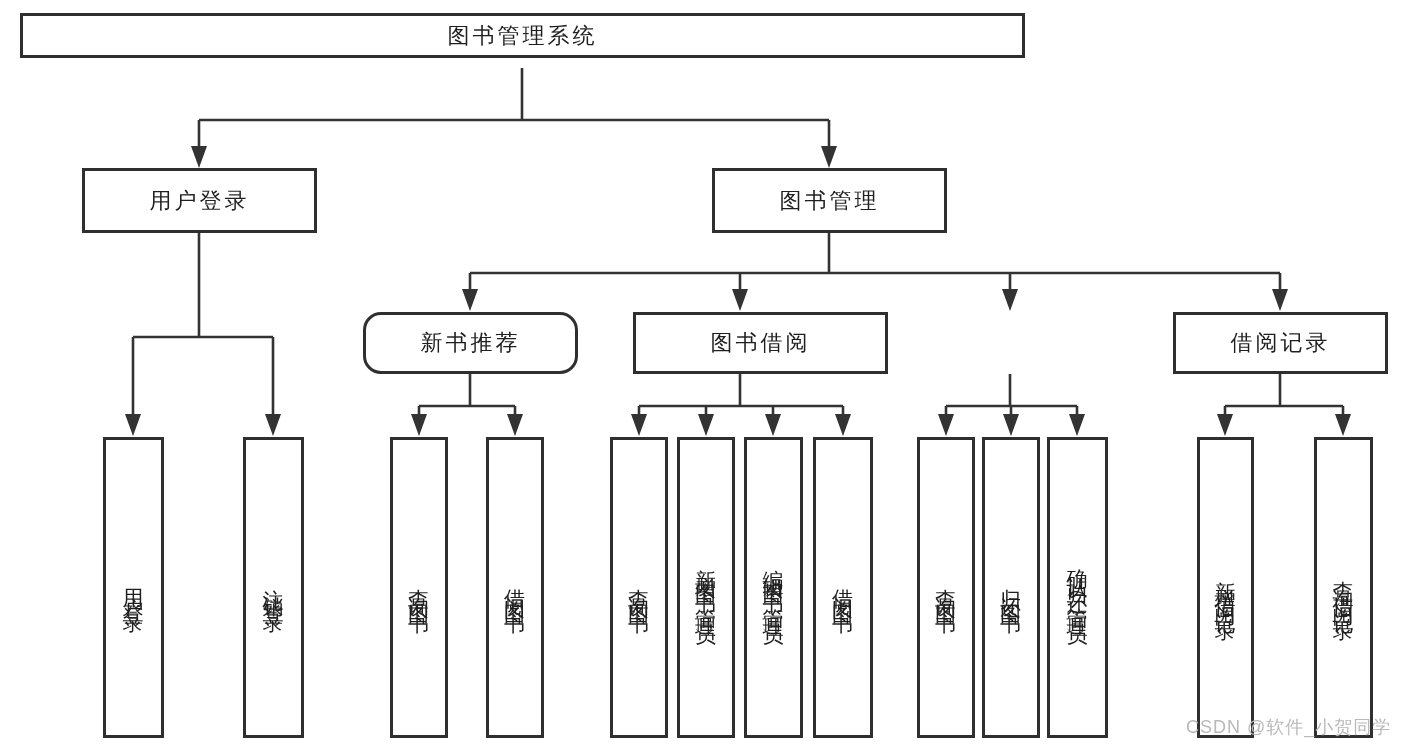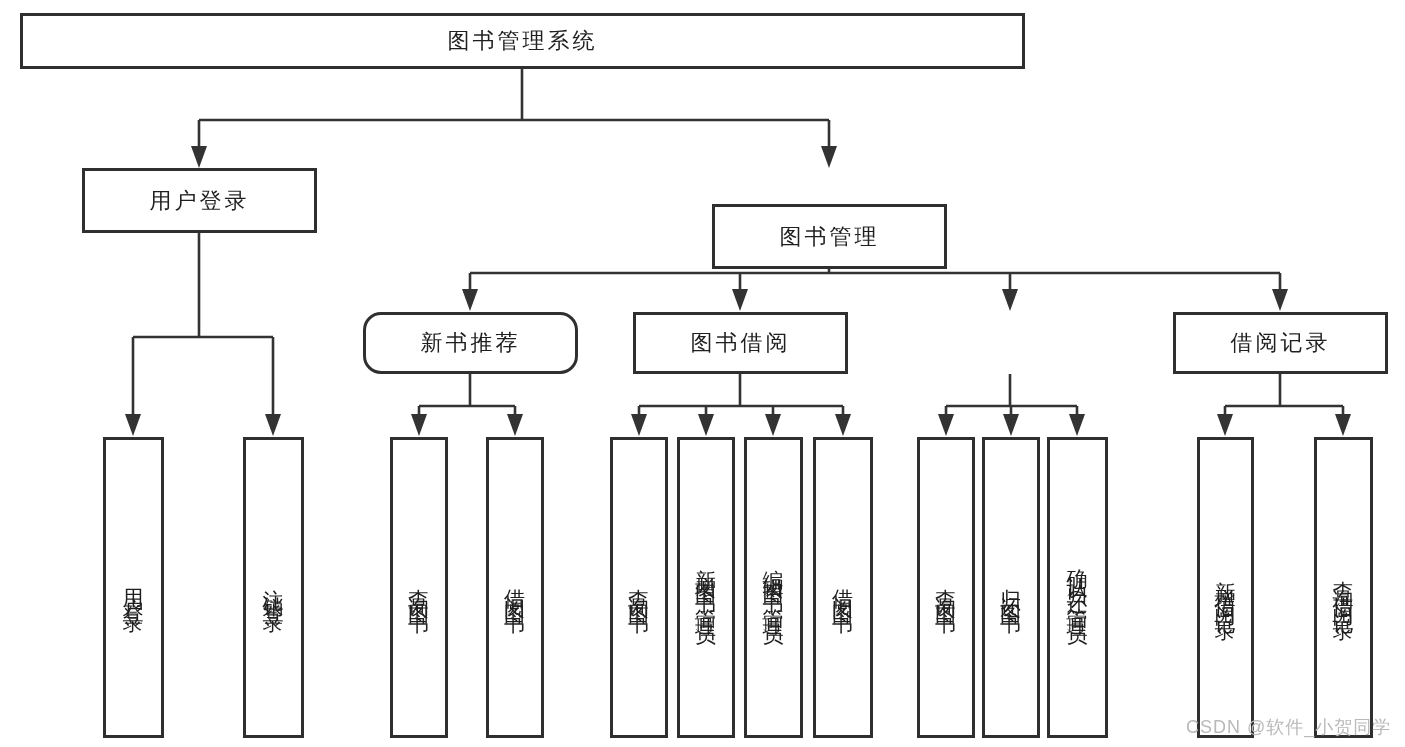--- a/index.html
+++ b/index.html
@@ -110,35 +110,35 @@
       <polygon points="1003,414 1019,414 1011,436"></polygon>
       <polygon points="1069,414 1085,414 1077,436"></polygon>
     </g>
     <g>
       <path d="M1280 374 V406 M1225 406 H1343 M1225 406 V416 M1343 406 V416"></path>
       <polygon points="1217,414 1233,414 1225,436"></polygon>
       <polygon points="1335,414 1351,414 1343,436"></polygon>
     </g>
   </svg>
 
-  <div class="node hbox" style="left:20px; top:13px; width:1005px; height:56px;">
+  <div class="node hbox" style="left:20px; top:13px; width:1005px; height:45px;">
     <span>图书管理系统</span>
   </div>
 
   <div class="node hbox" style="left:82px; top:168px; width:235px; height:65px;">
     <span>用户登录</span>
   </div>
-  <div class="node hbox" style="left:712px; top:168px; width:235px; height:65px;margin-top:36px;">
+  <div class="node hbox" style="left:712px; top:168px; width:235px; height:65px;">
     <span>图书管理</span>
   </div>
 
   <div class="node hbox" style="left:363px; top:312px; width:215px; height:62px;border-radius:18px;">
     <span>新书推荐</span>
   </div>
-  <div class="node hbox" style="left:633px; top:312px; width:215px; height:62px;">
+  <div class="node hbox" style="left:633px; top:312px; width:255px; height:62px;">
     <span>图书借阅</span>
   </div>
   <div class="node hbox" style="left:1173px; top:312px; width:215px; height:62px;">
     <span>借阅记录</span>
   </div>
 
   <div class="node vbox" style="left:103px; top:437px; width:61px; height:301px;">
     <span>用户登录</span>
   </div>
   <div class="node vbox" style="left:243px; top:437px; width:61px; height:301px;">

